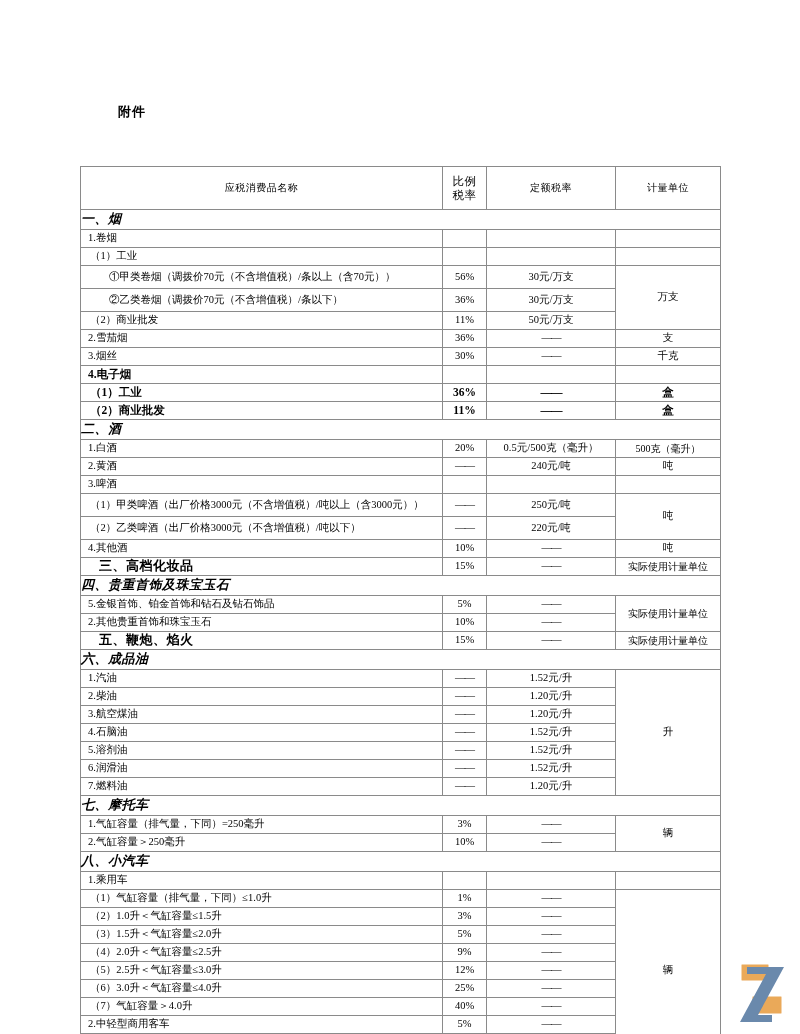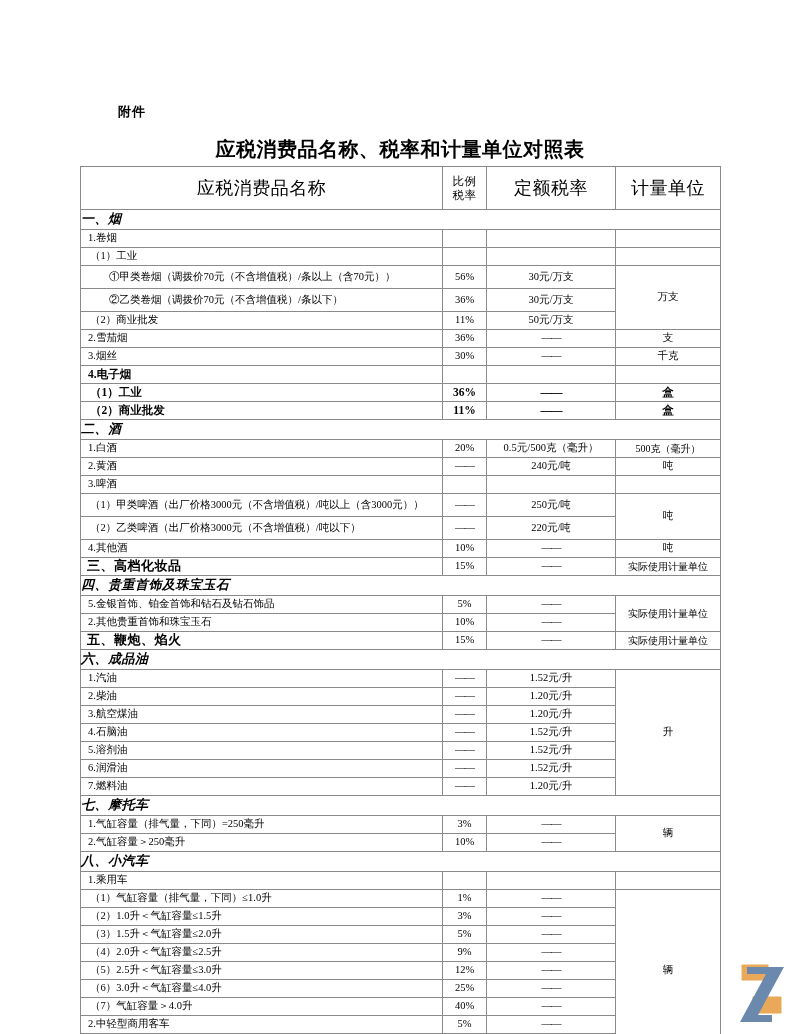--- a/index.html
+++ b/index.html
@@ -69,21 +69,21 @@
 
   
   col.c-name { width: 362px; }
   col.c-rate { width: 44px; }
   col.c-fixed { width: 129px; }
   col.c-unit { width: 105px; }
 
   
   .hdr-cell {
     text-align: center;
-    font-size: 18px;
+    font-size: 10px;
     font-weight: normal;
     height: 42px;
     letter-spacing: 0.5px;
   }
   .hdr-cell.two-line {
     font-size: 11.5px;
     line-height: 1.25;
   }
 
   
@@ -106,21 +106,21 @@
     overflow: hidden;
   }
   td.name.lvl0 { padding-left: 7px; }
   td.name.lvl1 { padding-left: 9px; }
   td.name.lvl2 { padding-left: 28px; margin-top: 32px; }
   td.name.bold { font-weight: bold; font-size: 11.5px; }
   td.name.sechead {
     font-weight: bold;
     font-size: 13px;
     letter-spacing: 0.5px;
-    padding-left: 6px;
+    padding-left: 18px;
   }
 
   td.val {
     text-align: center;
     font-size: 10.5px;
     height: 17px;
     padding: 2px 1px;
     white-space: nowrap;
   }
   td.val.bold { font-weight: bold; font-size: 11.5px; }
@@ -145,21 +145,20 @@
     pointer-events: none;
   }
 </style>
 </head>
 <body>
 
 <div id="page">
 
   <div class="attachment-label">附件</div>
 
-  <div class="doc-title">应税消费品名称、税率和计量单位对照表</div>
 
   <div class="table-wrap">
     <table class="tax">
       <colgroup>
         <col class="c-name">
         <col class="c-rate">
         <col class="c-fixed">
         <col class="c-unit">
       </colgroup>
       <thead>

